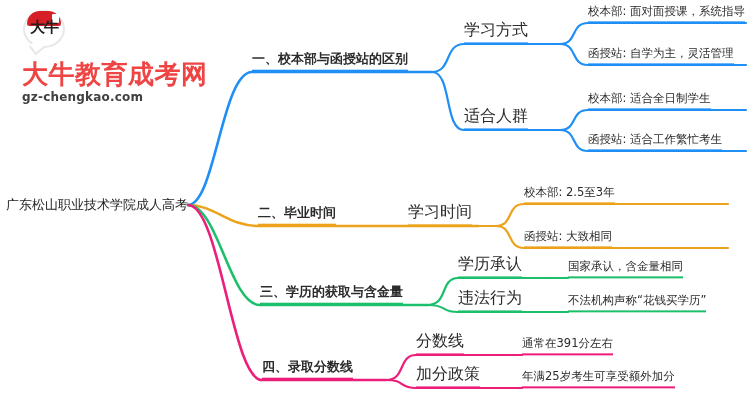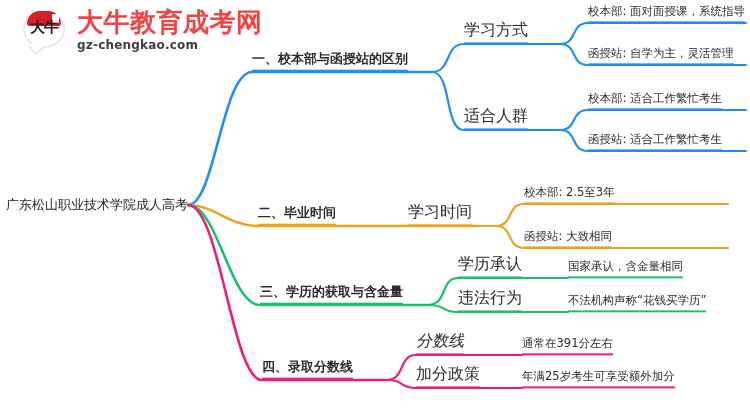--- a/index.html
+++ b/index.html
@@ -27,22 +27,23 @@
     height: 410px;
     pointer-events: none;
   }
 
   
   .logo-wrap {
     position: absolute;
     left: 22px;
     top: 8px;
     display: flex;
-    align-items: center;
+    align-items: flex-start;
     gap: 9px;
+    flex-direction: column;
   }
   .logo-mark {
     position: relative;
     width: 46px;
     height: 44px;
     flex: 0 0 auto;
   }
   .logo-mark .bubble {
     position: absolute;
     left: 1px;
@@ -205,38 +206,38 @@
 
   <div class="node root" style="left:6px; top:205px;">广东松山职业技术学院成人高考</div>
 
   <div class="node lvl1" style="left:252px; top:72px; border-bottom:2.6px solid #1f8ff5;">一、校本部与函授站的区别</div>
 
   <div class="node lvl2" style="left:464px; top:44px; border-bottom:2.2px solid #1f8ff5;">学习方式</div>
   <div class="node lvl3" style="left:588px; top:23px; border-bottom:2.2px solid #1f8ff5;">校本部: 面对面授课，系统指导</div>
   <div class="node lvl3" style="left:588px; top:65px; border-bottom:2.2px solid #1f8ff5;">函授站: 自学为主，灵活管理</div>
 
   <div class="node lvl2" style="left:464px; top:130px; border-bottom:2.2px solid #1f8ff5;">适合人群</div>
-  <div class="node lvl3" style="left:588px; top:110px; border-bottom:2.2px solid #1f8ff5;">校本部: 适合工作繁忙考生</div>
+  <div class="node lvl3" style="left:588px; top:110px; border-bottom:2.2px solid #1f8ff5;">校本部: 适合全日制学生</div>
   <div class="node lvl3" style="left:588px; top:151px; border-bottom:2.2px solid #1f8ff5;">函授站: 适合工作繁忙考生</div>
 
   <div class="node lvl1" style="left:258px; top:226px; border-bottom:2.6px solid #eda21c;">二、毕业时间</div>
 
   <div class="node lvl2" style="left:408px; top:226px; border-bottom:2.2px solid #eda21c;">学习时间</div>
   <div class="node lvl3" style="left:524px; top:204px; border-bottom:2.2px solid #eda21c;">校本部: 2.5至3年</div>
   <div class="node lvl3" style="left:524px; top:248px; border-bottom:2.2px solid #eda21c;">函授站: 大致相同</div>
 
   <div class="node lvl1" style="left:260px; top:305px; border-bottom:2.6px solid #1cbf6b;">三、学历的获取与含金量</div>
 
   <div class="node lvl2" style="left:458px; top:278px; border-bottom:2.2px solid #1cbf6b;">学历承认</div>
   <div class="node lvl3" style="left:568px; top:278px; border-bottom:2.2px solid #1cbf6b;">国家承认，含金量相同</div>
 
   <div class="node lvl2" style="left:458px; top:312px; border-bottom:2.2px solid #1cbf6b;">违法行为</div>
   <div class="node lvl3" style="left:568px; top:312px; border-bottom:2.2px solid #1cbf6b;">不法机构声称“花钱买学历”</div>
 
   <div class="node lvl1" style="left:262px; top:380px; border-bottom:2.6px solid #ec1e79;">四、录取分数线</div>
 
-  <div class="node lvl2" style="left:416px; top:355px; border-bottom:2.2px solid #ec1e79;font-style:italic;">分数线</div>
+  <div class="node lvl2" style="left:416px; top:355px; border-bottom:2.2px solid #ec1e79;">分数线</div>
   <div class="node lvl3" style="left:522px; top:355px; border-bottom:2.2px solid #ec1e79;">通常在391分左右</div>
 
   <div class="node lvl2" style="left:416px; top:388px; border-bottom:2.2px solid #ec1e79;">加分政策</div>
   <div class="node lvl3" style="left:522px; top:388px; border-bottom:2.2px solid #ec1e79;">年满25岁考生可享受额外加分</div>
 
 </div>
 
 </body></html>

